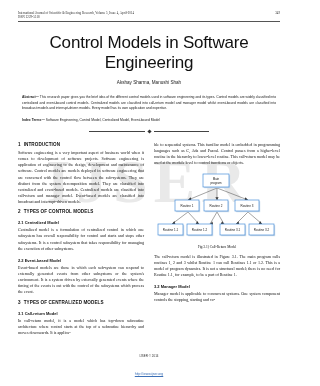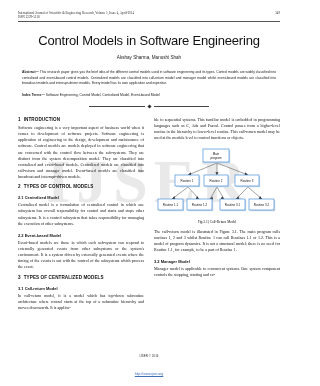--- a/index.html
+++ b/index.html
@@ -49,21 +49,21 @@
   .runhead .rh-right{font-size:3.1px;}
   .rule{
     border:0;border-top:0.5px solid #555;
     margin:1.5px 0 0 0;
   }
 
   
   .title{
     text-align:center;
     font-family:"Liberation Sans", sans-serif;
-    font-size:13px;
+    font-size:17px;
     font-weight:400;
     letter-spacing:-0.2px;
     margin:11px 0 0 0;
     color:#111;
   }
   .authors{
     text-align:center;
     font-family:"Liberation Sans", sans-serif;
     font-size:4.6px;
     margin:7px 0 0 0;

